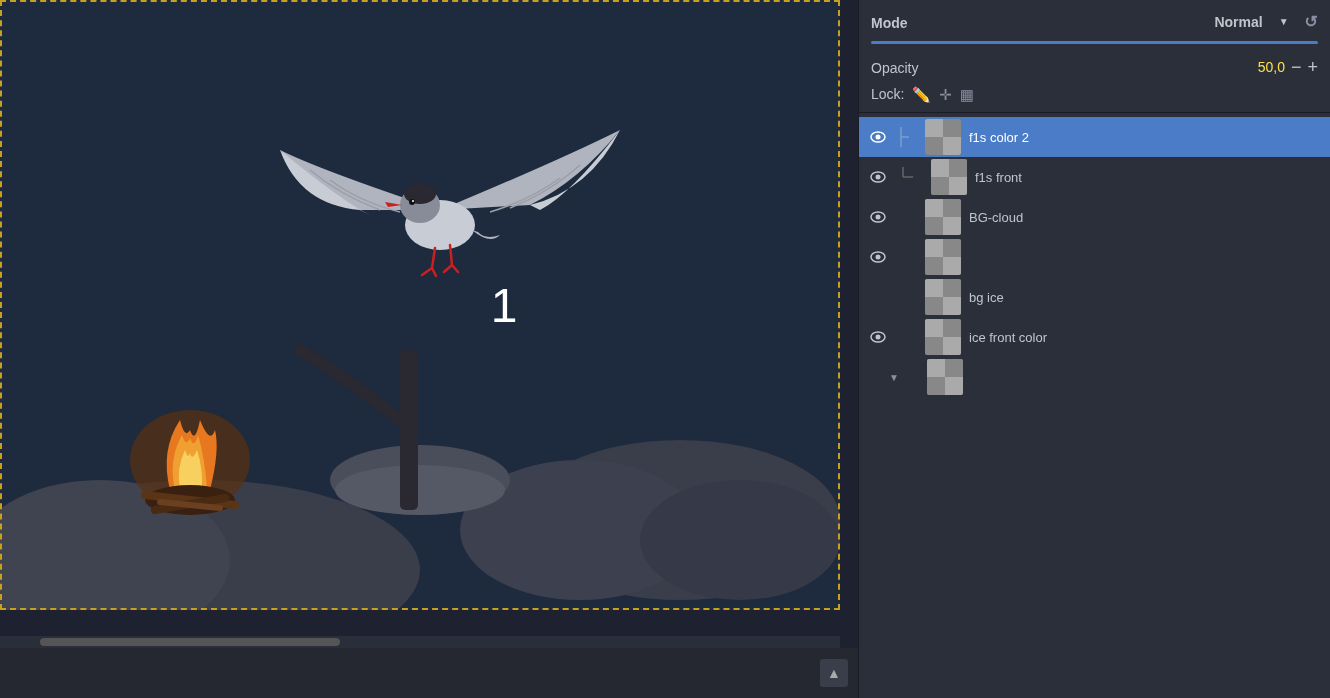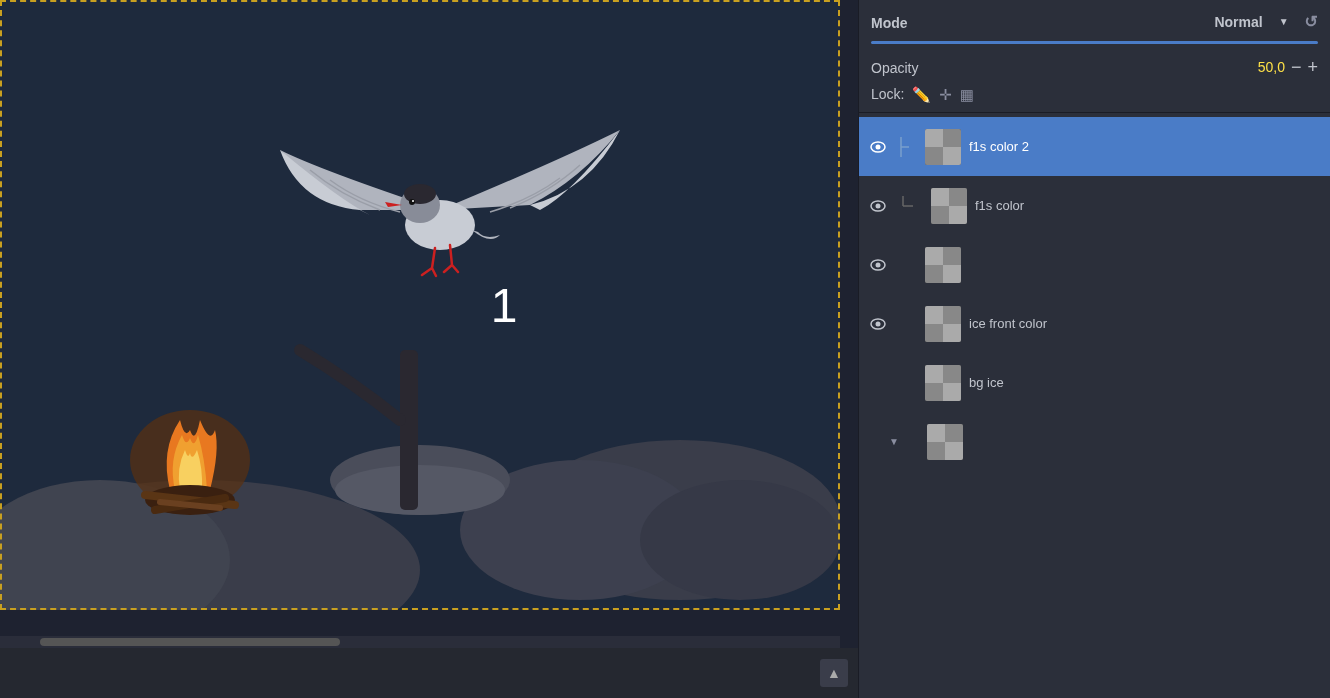--- a/index.html
+++ b/index.html
@@ -191,21 +191,21 @@
     
     .layers-list {
       flex: 1;
       overflow-y: auto;
       padding: 4px 0;
     }
 
     .layer-item {
       display: flex;
       align-items: center;
-      height: 59px;
+      height: 40px;
       padding: 0 8px;
       cursor: pointer;
       position: relative;
     }
 
     .layer-item.selected {
       background: #4a7cc7;
     }
 
     .layer-item.selected .layer-name {
@@ -425,69 +425,85 @@
             <line x1="4" y1="0" x2="4" y2="10" stroke="#666" stroke-width="1.5"></line>
             <line x1="4" y1="10" x2="14" y2="10" stroke="#666" stroke-width="1.5"></line>
           </svg>
       </div>
       <div class="layer-thumb">
         <div class="thumb-cell light"></div>
           <div class="thumb-cell dark"></div>
         <div class="thumb-cell dark"></div>
           <div class="thumb-cell light"></div>
       </div>
-      <span class="layer-name">f1s color</span>
-    </div>
-
+      <span class="layer-name">f1s front</span>
+    </div>
 
 
     <div class="layer-item">
       <div class="eye-icon visible">
         <svg width="16" height="12" viewBox="0 0 16 12" fill="none">
           <ellipse cx="8" cy="6" rx="7" ry="5" stroke="#c0c4cc" stroke-width="1.5"></ellipse>
           <circle cx="8" cy="6" r="2.5" fill="#c0c4cc"></circle>
         </svg>
       </div>
       <div style="width:28px;flex-shrink:0;"></div>
       <div class="layer-thumb">
         <div class="thumb-cell light"></div>
           <div class="thumb-cell dark"></div>
         <div class="thumb-cell dark"></div>
           <div class="thumb-cell light"></div>
       </div>
-    </div>
-
+      <span class="layer-name">BG-cloud</span>
+    </div>
 
     <div class="layer-item">
       <div class="eye-icon visible">
         <svg width="16" height="12" viewBox="0 0 16 12" fill="none">
           <ellipse cx="8" cy="6" rx="7" ry="5" stroke="#c0c4cc" stroke-width="1.5"></ellipse>
           <circle cx="8" cy="6" r="2.5" fill="#c0c4cc"></circle>
         </svg>
       </div>
       <div style="width:28px;flex-shrink:0;"></div>
       <div class="layer-thumb">
         <div class="thumb-cell light"></div>
           <div class="thumb-cell dark"></div>
         <div class="thumb-cell dark"></div>
           <div class="thumb-cell light"></div>
       </div>
-      <span class="layer-name">ice front color</span>
-    </div>
+    </div>
+
 
     <div class="layer-item">
       <div class="eye-spacer"></div>
       <div style="width:28px;flex-shrink:0;"></div>
       <div class="layer-thumb">
         <div class="thumb-cell light"></div>
           <div class="thumb-cell dark"></div>
         <div class="thumb-cell dark"></div>
           <div class="thumb-cell light"></div>
       </div>
       <span class="layer-name">bg ice</span>
+    </div>
+
+    <div class="layer-item">
+      <div class="eye-icon visible">
+        <svg width="16" height="12" viewBox="0 0 16 12" fill="none">
+          <ellipse cx="8" cy="6" rx="7" ry="5" stroke="#c0c4cc" stroke-width="1.5"></ellipse>
+          <circle cx="8" cy="6" r="2.5" fill="#c0c4cc"></circle>
+        </svg>
+      </div>
+      <div style="width:28px;flex-shrink:0;"></div>
+      <div class="layer-thumb">
+        <div class="thumb-cell light"></div>
+          <div class="thumb-cell dark"></div>
+        <div class="thumb-cell dark"></div>
+          <div class="thumb-cell light"></div>
+      </div>
+      <span class="layer-name">ice front color</span>
     </div>
 
 
     <div class="layer-item">
       <div class="eye-spacer"></div>
       <span class="collapse-arrow">▼</span>
       <div style="width:16px;flex-shrink:0;"></div>
       <div class="layer-thumb">
         <div class="thumb-cell light"></div>
           <div class="thumb-cell dark"></div>

